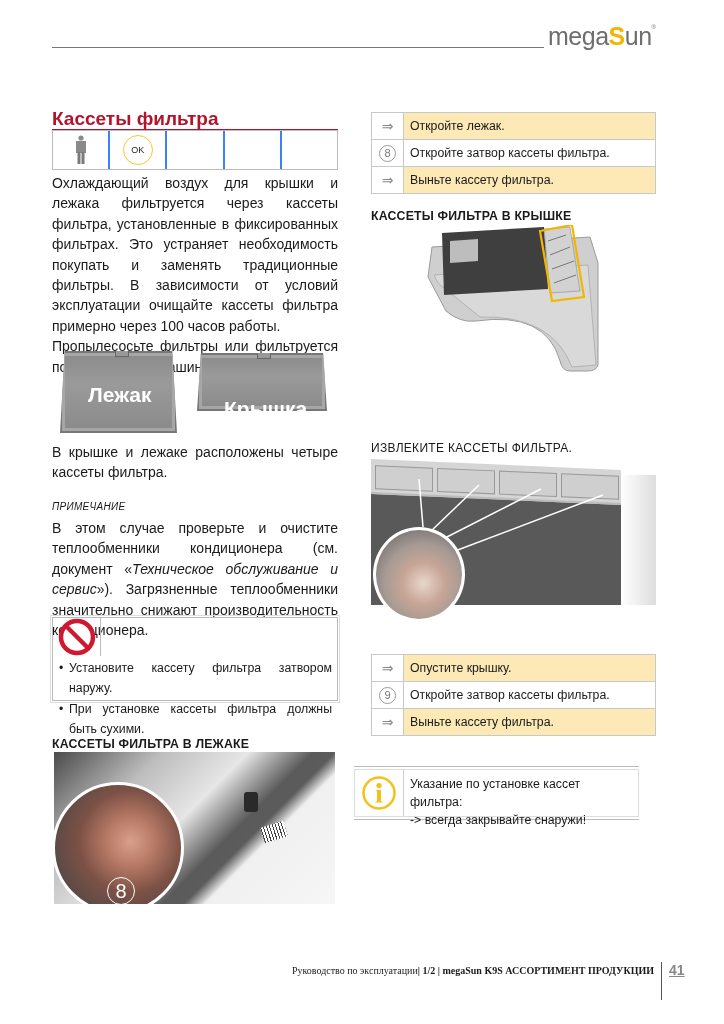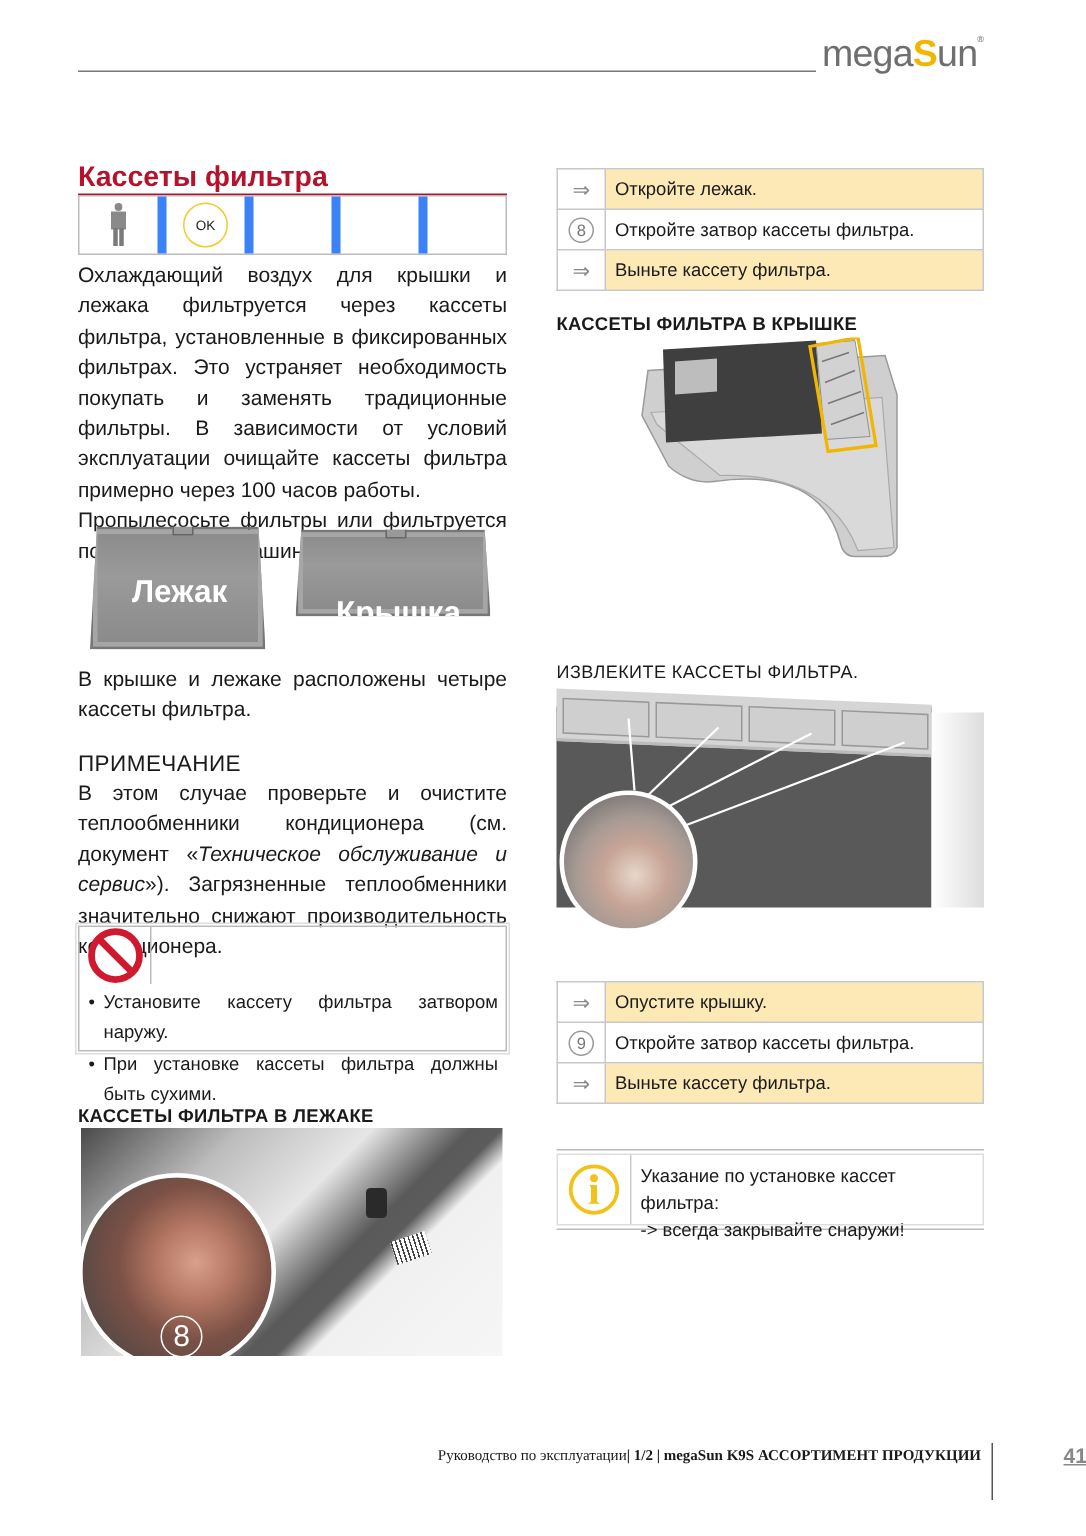--- a/index.html
+++ b/index.html
@@ -10,35 +10,35 @@
 
   
   #header-rule { left: 52px; top: 47px; width: 492px; height: 1px; background: #777; }
   #logo { left: 548px; top: 22px; font-size: 25px; color: #6e6e6e; letter-spacing: -0.5px; font-family: "Liberation Sans", sans-serif; }
   #logo .s { color: #f2b600; font-weight: bold; }
   #logo sup { font-size: 6px; vertical-align: top; position: relative; top: 2px; }
   #section-title { left: 52px; top: 108px; font-size: 19px; font-weight: bold; color: #b5122b; }
   #title-underline { left: 52px; top: 129px; width: 286px; height: 1px; background: #b5122b; }
 
   #skill-table { left: 52px; top: 130px; width: 286px; height: 40px; border: 1px solid #bbb; display: flex; }
-  #skill-table .cell { flex: 1; border-right: 6px solid #3b82f6; display: flex; align-items: center; justify-content: center; }
+  #skill-table .cell { flex: 1; border-right: 2px solid #3b82f6; display: flex; align-items: center; justify-content: center; }
   #skill-table .cell:last-child { border-right: none; }
   .ok-badge { width: 30px; height: 30px; border-radius: 50%; border: 1.5px solid #f0cc2a; display: flex; align-items: center; justify-content: center; font-size: 9px; color: #222; }
 
   .body-text { font-size: 14px; line-height: 20.4px; text-align: justify; color: #1a1a1a; }
   #intro-text { left: 52px; top: 173px; width: 286px; }
   #intro-text p { text-align: justify; text-align-last: left; }
 
   #filter-images { left: 60px; top: 349px; width: 278px; height: 90px; }
   .filter-plate { position: absolute; background: linear-gradient(180deg,#8b8b8b,#9a9a9a 40%,#8a8a8a); border: 2px solid #777; box-shadow: inset 0 0 0 3px #a6a6a6; }
   .filter-plate .tab { position: absolute; top: -5px; width: 14px; height: 9px; background: #999; border: 1px solid #666; }
   .filter-plate .plate-label { position: absolute; color: #fff; font-weight: bold; font-size: 21px; }
 
   #four-text { left: 52px; top: 442px; width: 286px; }
-  #note-heading { left: 52px; top: 501px; font-size: 15px; color: #1a1a1a; letter-spacing: 0.3px; }
+  #note-heading { left: 52px; top: 501px; font-size: 10px; color: #1a1a1a; letter-spacing: 0.3px; font-style: italic; }
   #note-text { left: 52px; top: 518px; width: 286px; }
   #note-text p { text-align: justify; text-align-last: left; }
 
   #warning-box { left: 52px; top: 617px; width: 286px; height: 84px; border: 1px solid #bbb; outline: 1px solid #ddd; outline-offset: 1px; display: flex; flex-direction: column; }
   #warning-box .icon-cell { width: 48px; border-right: 1px solid #bbb; display: flex; align-items: center; justify-content: center; }
   #warning-box .text-cell { flex: 1; padding: 2px 5px 0 6px; }
   #warning-box li { list-style: none; font-size: 12.3px; line-height: 20.4px; padding-left: 10px; position: relative; text-align: justify; text-align-last: left; }
   #warning-box li::before { content: "•"; position: absolute; left: 0; }
   #warning-box li.last { text-align-last: left; }
 
@@ -66,30 +66,30 @@
   #extract-heading { left: 371px; top: 441px; font-size: 12px; letter-spacing: 0.3px; }
   #extract-photo { left: 371px; top: 459px; width: 285px; height: 165px; }
   #extract-photo .ceiling { position: absolute; left: 0; top: 12px; width: 250px; height: 134px; background: #595959; }
   #extract-photo .rail { position: absolute; left: 0; top: 0; width: 250px; height: 35px; background: #d5d5d5; border-bottom: 2px solid #bbb; transform: skewY(2.5deg); transform-origin: left; }
   #extract-photo .rail .slot { position: absolute; top: 6px; width: 58px; height: 24px; background: #cfcfcf; border: 1px solid #999; }
   #extract-photo .side { position: absolute; left: 250px; top: 16px; width: 35px; height: 130px; background: linear-gradient(90deg,#fff,#ddd); }
   #extract-circle { left: 2px; top: 68px; width: 92px; height: 95px; background: radial-gradient(circle at 55% 60%, #e8d6cc 0%, #c7a596 30%, #a69a94 55%, #7b7776 80%, #efefef 100%); }
 
   #steps-2 { top: 654px; }
 
-  #info-box { left: 371px; top: 766px; width: 285px; height: 54px; border-top: 1px solid #bbb; border-bottom: 1px solid #bbb; display: flex; }
+  #info-box { left: 354px; top: 766px; width: 285px; height: 54px; border-top: 1px solid #bbb; border-bottom: 1px solid #bbb; display: flex; }
   #info-box::before { content: ""; position: absolute; left: 0; top: 2px; right: 0; bottom: 2px; border: 1px solid #ddd; pointer-events: none; }
   #info-box .icon-cell { width: 50px; border-right: 1px solid #ccc; display: flex; align-items: center; justify-content: center; margin: 3px 0; }
   #info-box .text-cell { flex: 1; padding: 8px 6px 0 6px; font-size: 12.3px; line-height: 18px; }
 
   
   #footer-text { right: 70px; top: 965px; font-size: 10px; color: #1a1a1a; white-space: nowrap; font-family: Liberation Serif, serif; }
   #footer-text b { font-weight: bold; }
   #footer-rule { left: 661px; top: 962px; width: 1px; height: 38px; background: #555; }
-  #page-number { left: 709px; top: 962px; font-size: 14px; font-weight: bold; color: #888; text-decoration: underline; }
+  #page-number { left: 669px; top: 962px; font-size: 14px; font-weight: bold; color: #888; text-decoration: underline; }
 </style>
 </head>
 <body>
 
 <div id="header-rule" class="abs"></div>
 <div id="logo" class="abs"><span>mega</span><span class="s">S</span><span>un</span><sup>®</sup></div>
 
 <div id="section-title" class="abs">Кассеты фильтра</div>
 <div id="title-underline" class="abs"></div>
 

